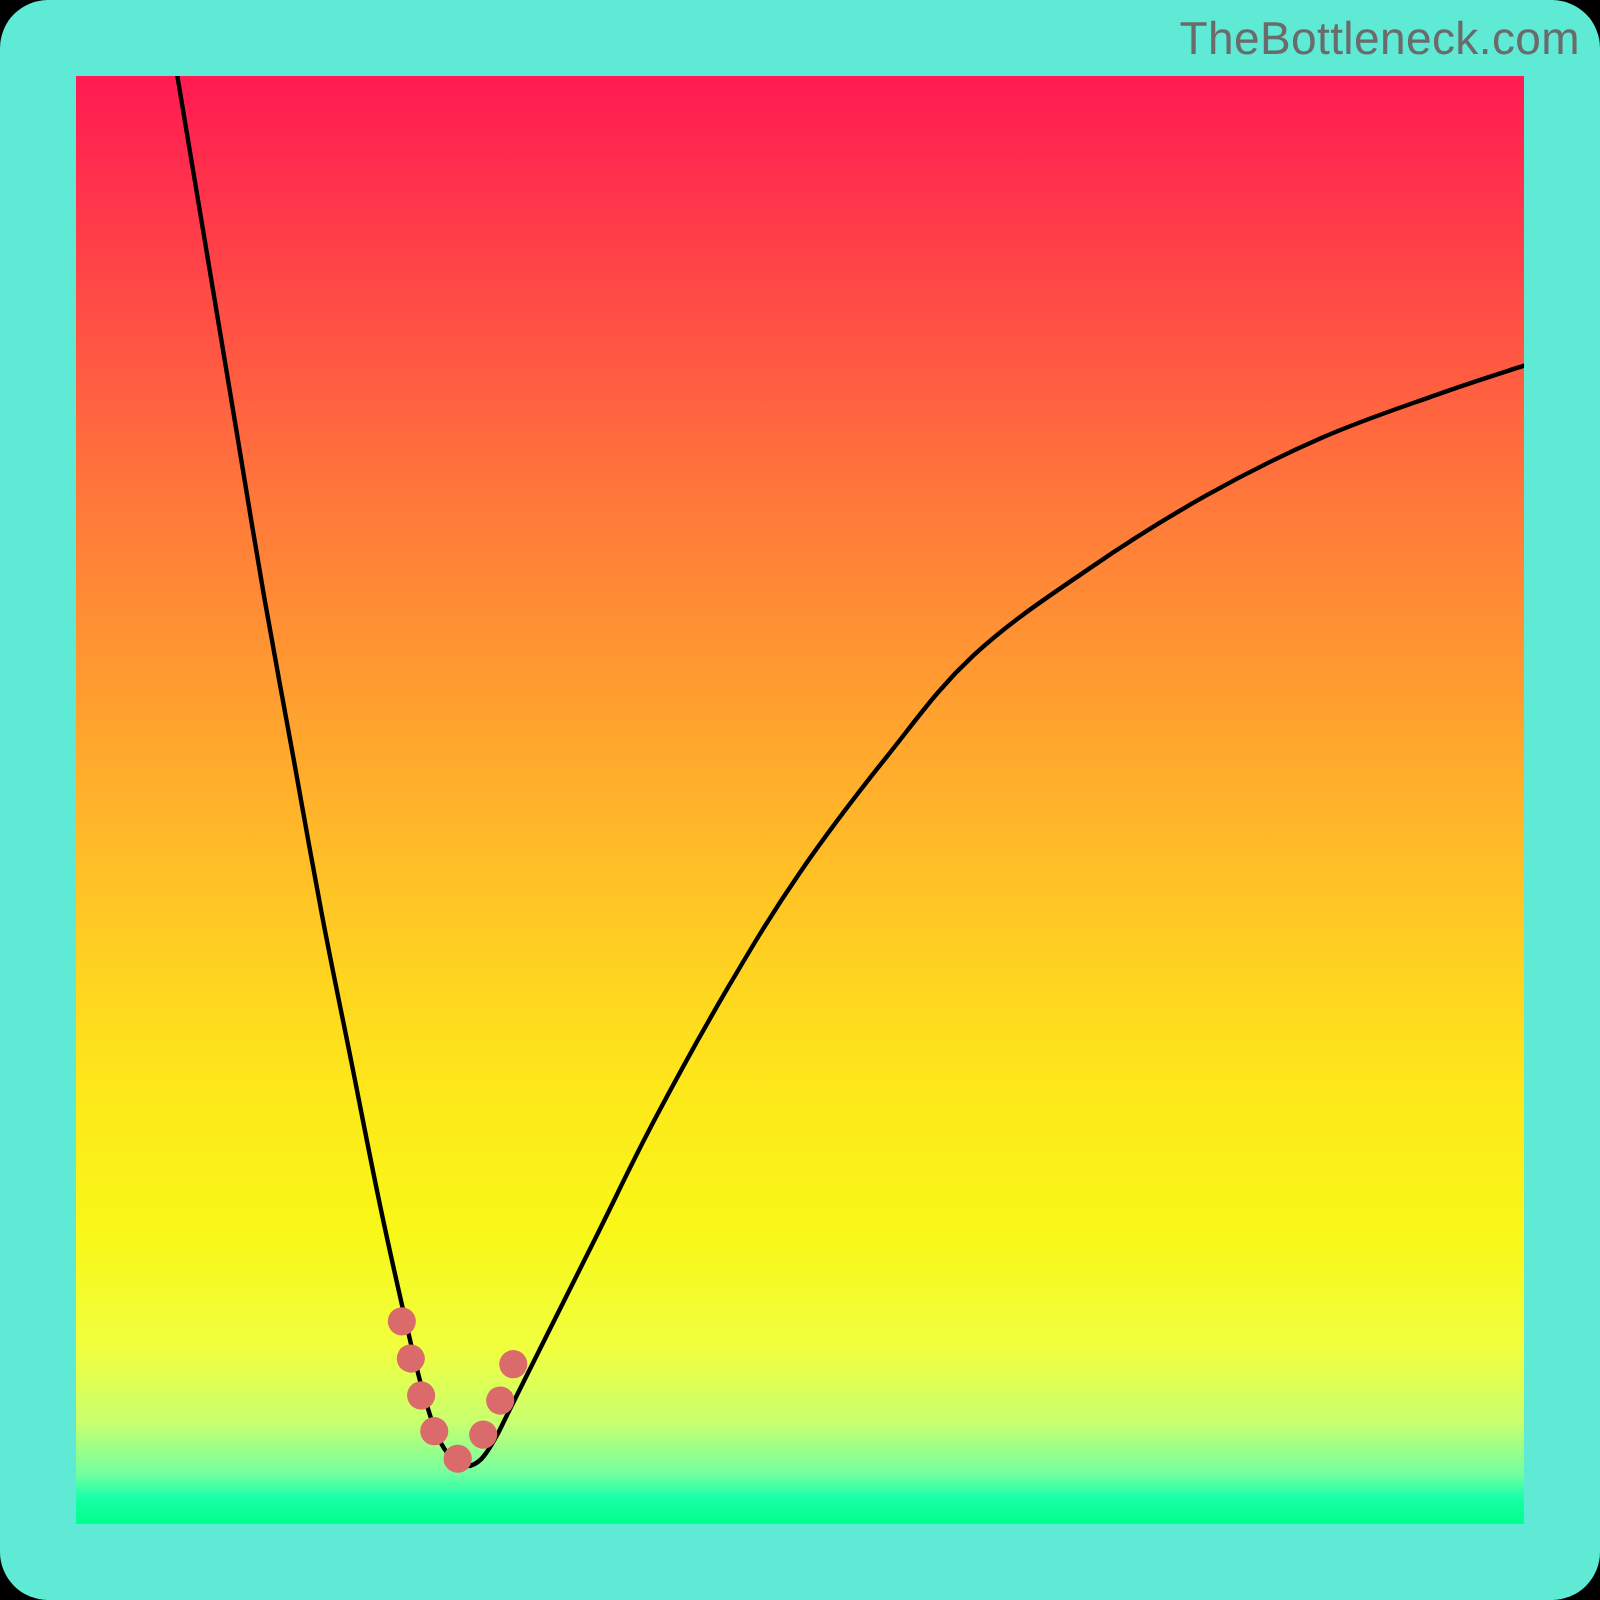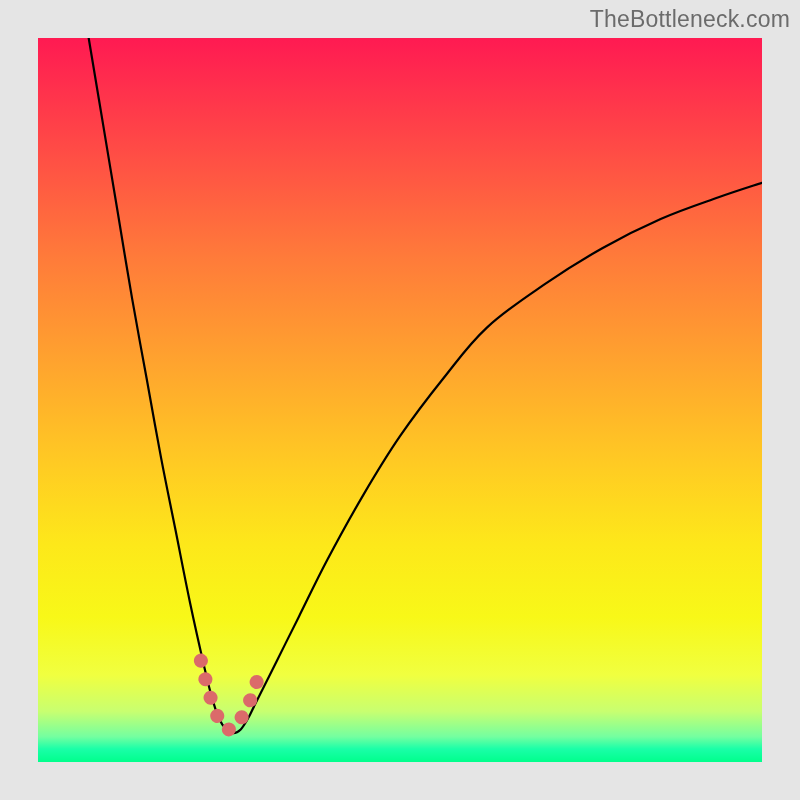--- a/index.html
+++ b/index.html
@@ -10,21 +10,22 @@
     background: #000;
     overflow: hidden;
     font-family: Arial, Helvetica, sans-serif;
   }
   .frame {
     position: absolute;
     left: 0;
     top: 0;
     width: 800px;
     height: 800px;
-    background: #e5e5e5;
+    background: #5eead4;
+    border-radius: 24px;
   }
   .plot-area {
     position: absolute;
     left: 38px;
     top: 38px;
     width: 724px;
     height: 724px;
     overflow: hidden;
   }
   .gradient-bg {

